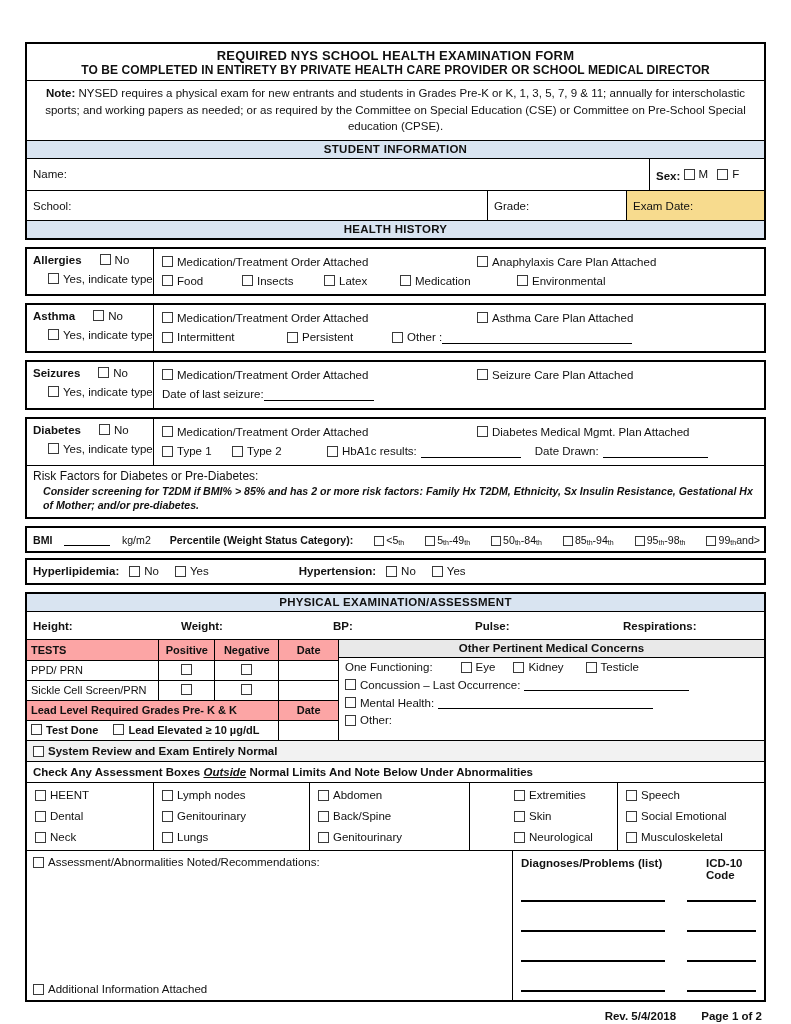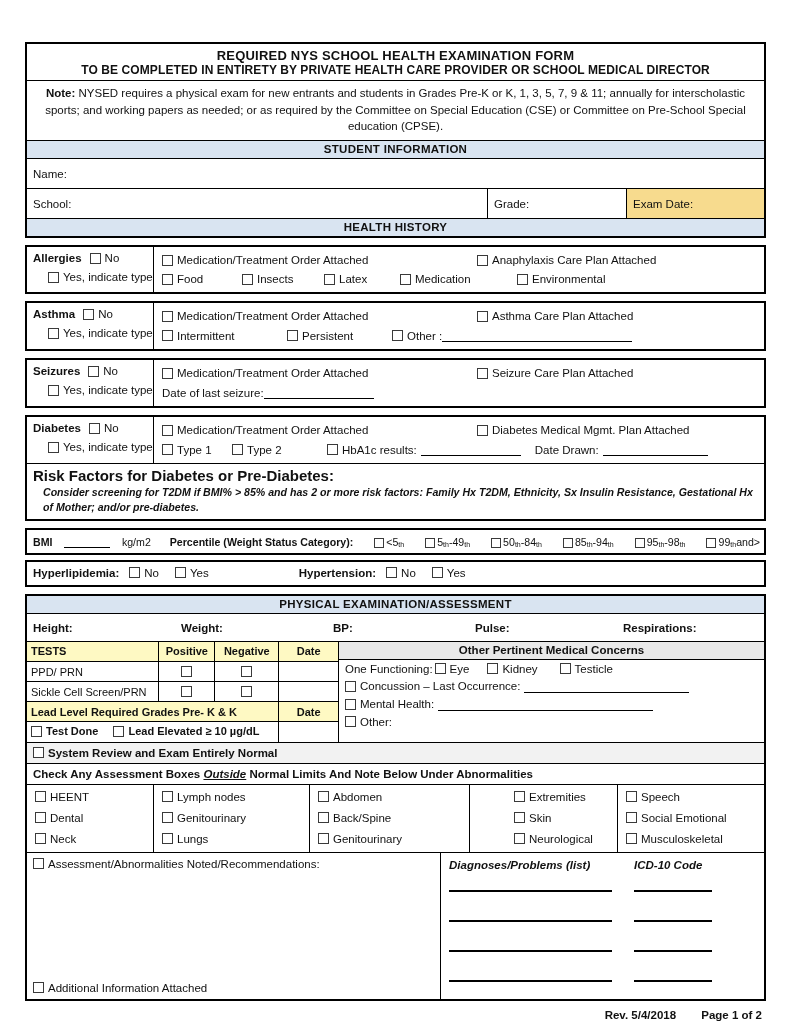--- a/index.html
+++ b/index.html
@@ -25,71 +25,71 @@
   .si-exam { width: 138px; border-left: 1.2px solid #000; background: #F7DB8E; }
   .lbl { font-weight: normal; }
   .b { font-weight: bold; }
 
   .cb { display: inline-block; width: 11px; height: 11px; border: 1.6px solid #3a3a3a; background: #fff; vertical-align: -1px; margin-right: 4px; flex: 0 0 auto; }
   .blank { display: inline-block; border-bottom: 1.4px solid #000; height: 13px; vertical-align: bottom; }
 
   
   .cond { display: flex; }
   .cond-left { width: 127px; border-right: 1.5px solid #000; padding: 5px 4px 5px 6px; }
-  .cond-left .row1 { display: flex; align-items: center; gap: 8px; margin-bottom: 7px; white-space: nowrap; }
+  .cond-left .row1 { display: flex; align-items: center; gap: 18px; margin-bottom: 7px; white-space: nowrap; }
   .cond-left .row2 { display: flex; align-items: center; white-space: nowrap; padding-left: 15px; }
   .cond-right { flex: 1; padding: 5px 6px 5px 8px; }
   .c-row { display: flex; align-items: center; margin: 2px 0 7px; white-space: nowrap; }
   .c-row:last-child { margin-bottom: 2px; }
   .c-item { display: inline-flex; align-items: center; }
 
   .risk { border-top: 1.5px solid #000; padding: 3px 6px 4px; }
-  .risk-title { font-weight: bold; font-size: 15px; }
+  .risk-title { font-weight: normal; font-size: 12px; }
   .risk-text { font-style: italic; font-weight: bold; font-size: 10.6px; padding: 1px 0 0 10px; line-height: 1.4; }
 
   .bmi-line { display: flex; align-items: flex-end; padding: 5px 4px 5px 6px; white-space: nowrap; font-size: 10.6px; gap: 12px; }
   .bmi-line sup { font-size: 7px; }
   .pct-opt { display: inline-flex; align-items: flex-end; margin-left: 9px; }
   .pct-opt .cb { width: 10px; height: 10px; margin-right: 2px; }
 
   .lipid-line { display: flex; align-items: center; padding: 5px 4px 6px 6px; white-space: nowrap; }
 
   
   .vitals { display: flex; border-bottom: 1.5px solid #000; padding: 8px 6px 7px; font-weight: bold; }
   .vitals > div { white-space: nowrap; }
   .v1 { width: 148px; } .v2 { width: 152px; } .v3 { width: 142px; } .v4 { width: 148px; } .v5 { flex: 1; }
 
   .tests-wrap { display: flex; border-bottom: 1.5px solid #000; }
   table.tests { border-collapse: collapse; width: 312px; }
   table.tests td { border: 1px solid #000; padding: 2px 4px; height: 20px; font-size: 11px; }
   table.tests tr td:first-child { border-left: none; }
   table.tests tr:first-child td { border-top: none; }
   table.tests tr:last-child td { border-bottom: none; }
-  .gray { background: #fef9c3; }
+  .gray { background: #fca5a5; }
   .t-hd { font-weight: bold; }
   .t-c { text-align: center; }
   .concerns { flex: 1; display: flex; flex-direction: column; }
   .concerns-hd { background: #E9E9E9; border-bottom: 1px solid #000; text-align: center; font-weight: bold; padding: 2px 0 3px; }
   .concern-row { display: flex; align-items: center; padding: 3px 6px 2px; white-space: nowrap; }
 
   .sysreview { border-bottom: 1.5px solid #000; background: #F2F2F2; font-weight: bold; padding: 4px 6px; display: flex; align-items: center; }
   .checkline { border-bottom: 1.2px solid #000; font-weight: bold; padding: 4px 6px; }
   .checkline .em { font-style: italic; text-decoration: underline; }
 
   .systems { display: flex; border-bottom: 1.5px solid #000; }
   .sys-col { padding: 6px 6px 6px 8px; }
   .sys-col + .sys-col { border-left: 1.2px solid #000; }
   .sc1 { width: 126px; } .sc2 { width: 156px; } .sc3 { width: 160px; } .sc4 { width: 148px; padding-left: 44px; } .sc5 { flex: 1; }
   .sys-item { display: flex; align-items: center; margin-bottom: 9px; white-space: nowrap; }
   .sys-item:last-child { margin-bottom: 1px; }
 
   .assess { display: flex; }
   .assess-left { flex: 1; padding: 5px 6px; display: flex; flex-direction: column; min-height: 146px; }
   .assess-left .spacer { flex: 1; }
-  .assess-right { width: 324px; border-left: 1.2px solid #000; padding: 6px 8px; font-style: italic; }
+  .assess-right { width: 252px; border-left: 1.2px solid #000; padding: 6px 8px; }
   .diag-hdrs { display: flex; font-weight: bold; margin-bottom: 8px; }
   .diag-hdrs .dh1 { width: 185px; } .diag-hdrs .dh2 { flex: 1; }
   .diag-row { display: flex; margin-bottom: 17px; align-items: flex-end; }
   .diag-row:last-child { margin-bottom: 2px; }
   .dl1 { width: 163px; margin-right: 22px; border-bottom-width: 2px; }
   .dl2 { width: 78px; border-bottom-width: 2px; }
 
   .footer { text-align: right; margin-top: 8px; font-weight: bold; font-size: 11.5px; padding-right: 4px; }
   .footer span { margin-left: 22px; }
   .chk-label { display: inline-flex; align-items: center; white-space: nowrap; }
@@ -103,20 +103,31 @@
     <div class="title-block">
       <div class="title-1">REQUIRED NYS SCHOOL HEALTH EXAMINATION FORM</div>
       <div class="title-2">TO BE COMPLETED IN ENTIRETY BY PRIVATE HEALTH CARE PROVIDER OR SCHOOL MEDICAL DIRECTOR</div>
     </div>
     <div class="note-block"><span class="b">Note:</span><span> NYSED requires a physical exam for new entrants and students in Grades Pre-K or K, 1, 3, 5, 7, 9 &amp; 11; annually for interscholastic sports; and working papers as needed; or as required by the Committee on Special Education (CSE) or Committee on Pre-School Special education (CPSE).</span></div>
 
     <div class="sec-hdr">STUDENT INFORMATION</div>
 
     <div class="si-row">
       <div class="si-cell si-name"><span class="lbl">Name:</span></div>
+      <div class="si-cell si-sex">
+        <span class="b">Sex:</span>
+        <span class="chk-label">
+            <span class="cb"></span>
+            <span>M</span>
+          </span>
+        <span class="chk-label" style="margin-left:6px">
+            <span class="cb"></span>
+            <span>F</span>
+          </span>
+      </div>
     </div>
 
     <div class="si-row">
       <div class="si-cell si-name"><span class="lbl">School:</span></div>
       <div class="si-cell si-sex"><span class="lbl">Grade:</span></div>
       <div class="si-cell si-exam"><span class="lbl">Exam Date:</span></div>
     </div>
 
     <div class="sec-hdr mid">HEALTH HISTORY</div>
   </div>
@@ -419,21 +430,21 @@
           </td>
           <td></td>
         </tr>
       </tbody>
         </table>
 
       <div class="concerns">
         <div class="concerns-hd">Other Pertinent Medical Concerns</div>
         <div class="concern-row">
           <span>One Functioning:</span>
-          <span class="chk-label" style="margin-left:2px">
+          <span class="chk-label" style="margin-left:28px">
               <span class="cb"></span>
               <span>Eye</span>
             </span>
           <span class="chk-label" style="margin-left:18px">
               <span class="cb"></span>
               <span>Kidney</span>
             </span>
           <span class="chk-label" style="margin-left:22px">
               <span class="cb"></span>
               <span>Testicle</span>

